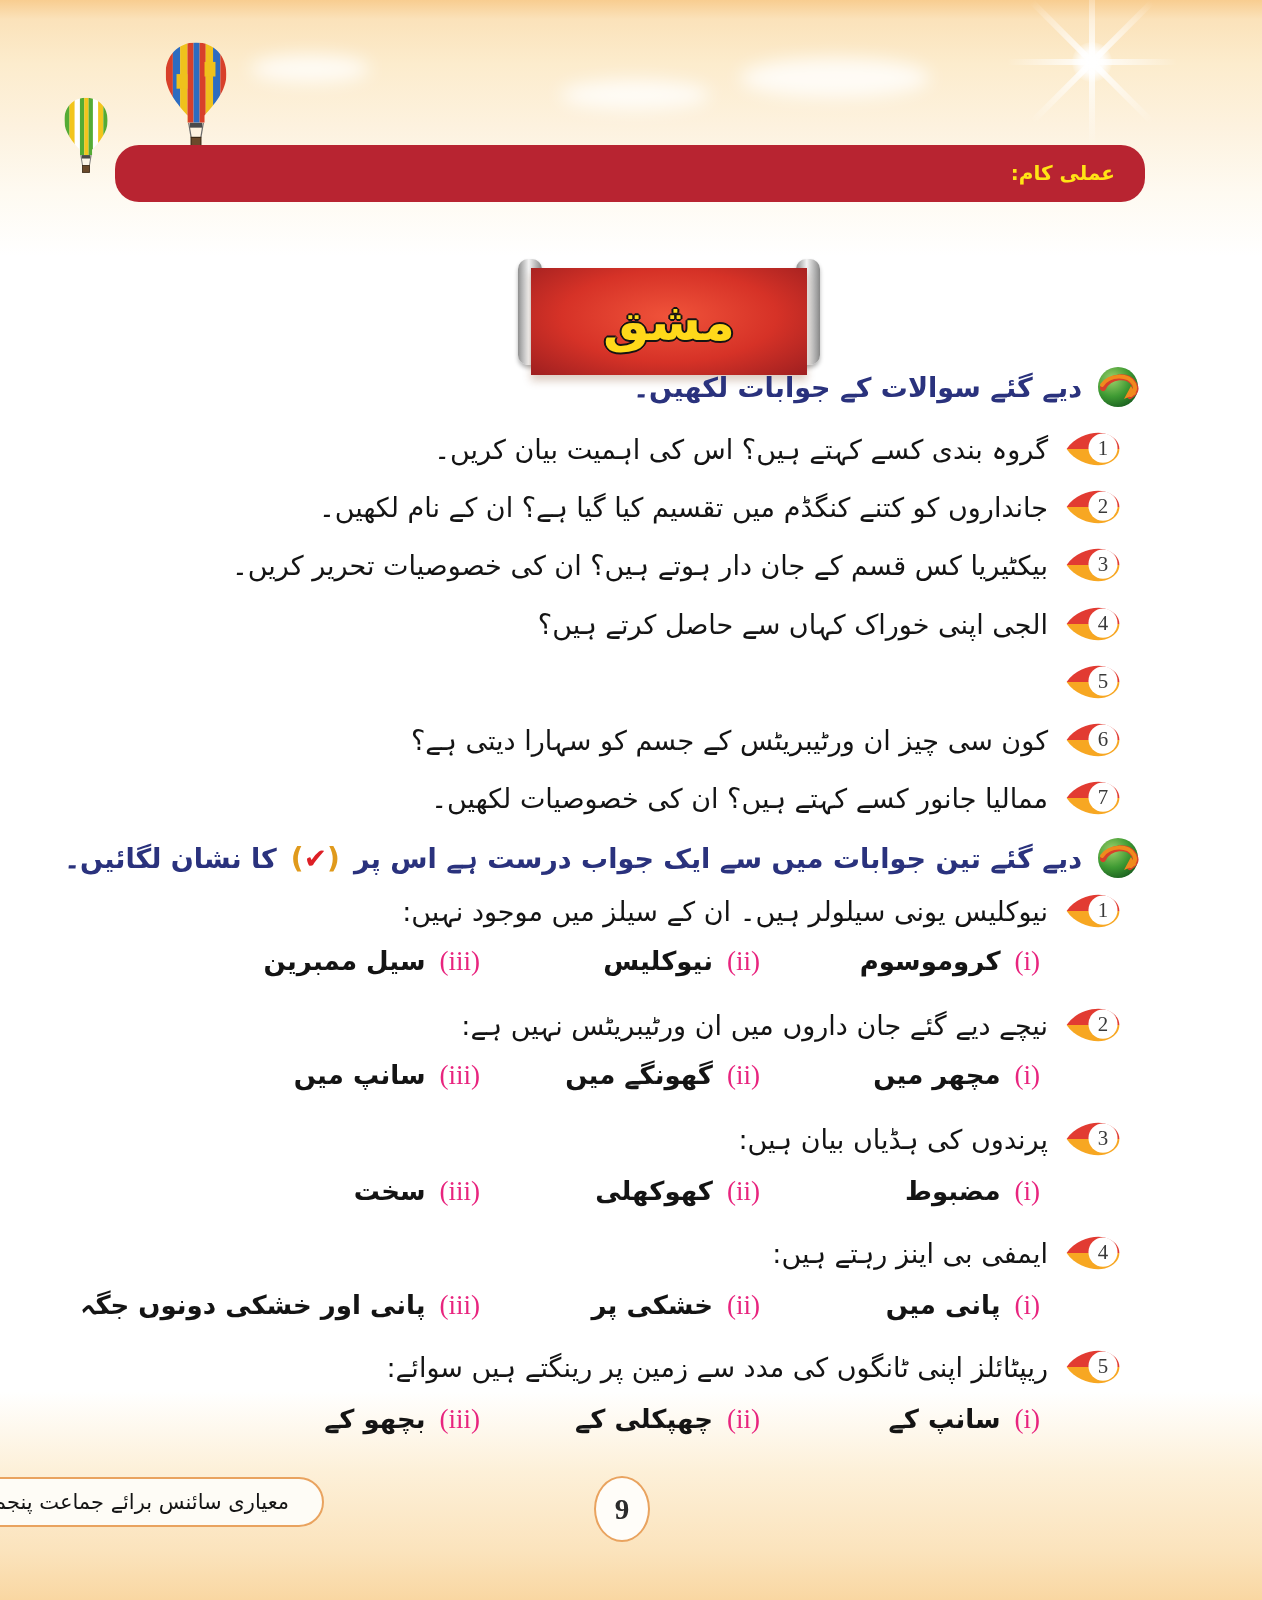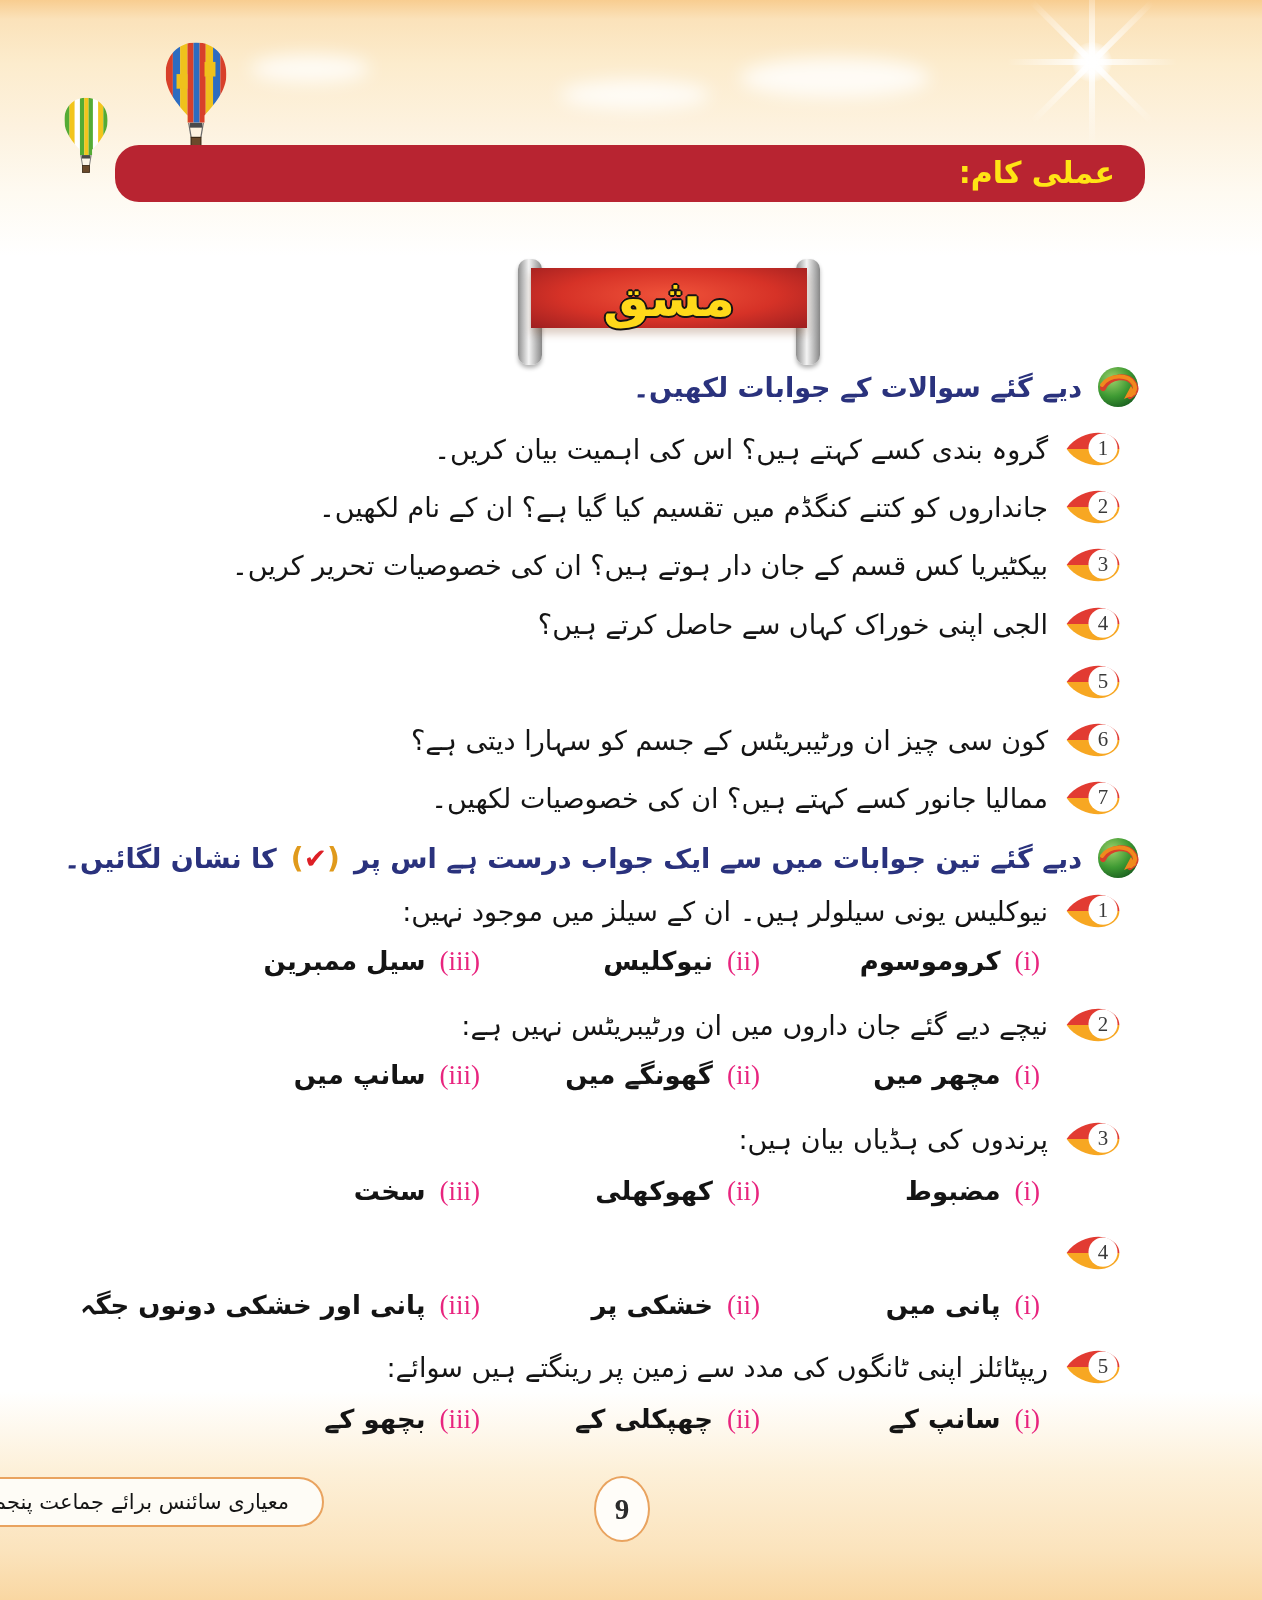--- a/index.html
+++ b/index.html
@@ -14,26 +14,26 @@
   .sun{position:absolute; left:1002px; top:-28px; width:180px; height:180px;}
   .sun .ray{position:absolute; left:5px; top:87px; width:170px; height:6px;
     background:linear-gradient(90deg,rgba(255,255,255,0),rgba(255,255,255,.95),rgba(255,255,255,0));}
   .sun .core{position:absolute; left:70px; top:70px; width:40px; height:40px; border-radius:50%;
     background:radial-gradient(circle,#ffffff 0%,rgba(255,255,255,.85) 40%,rgba(255,255,255,0) 75%);}
   .balloon{position:absolute;}
 
   .banner{position:absolute; left:115px; top:145px; width:1030px; height:57px;
     background:#b82431; border-radius:24px;}
   .banner-title{position:absolute; right:30px; top:50%; transform:translateY(-54%);
-    color:#ffe415; font-size:30px; font-weight:bold; direction:rtl; white-space:nowrap;}
+    color:#ffe415; font-size:20px; font-weight:bold; direction:rtl; white-space:nowrap;}
 
   .practical-text{position:absolute; right:117px; top:210px; direction:rtl; text-align:right;
     font-size:27px; color:#121212; white-space:nowrap;}
 
-  .scroll{position:absolute; left:518px; top:268px; width:302px; height:60px;}
+  .scroll{position:absolute; left:518px; top:268px; width:302px; height:107px;}
   .scroll-body{position:absolute; left:13px; right:13px; top:0; bottom:0;
     background:radial-gradient(ellipse at 50% 45%, #f0533a 0%, #d63227 55%, #9e1f20 100%);
     box-shadow:0 6px 8px rgba(120,60,20,.25);}
   .scroll-roll{position:absolute; width:24px; top:-9px; height:106px; border-radius:10px;
     background:linear-gradient(90deg,#8e8e8e 0%,#f4f4f4 45%,#878787 100%);
     box-shadow:0 3px 4px rgba(0,0,0,.3);}
   .scroll-roll.left{left:0;} .scroll-roll.right{right:0;}
   .scroll-label{position:absolute; inset:0; display:flex; align-items:center; justify-content:center;
     color:#ffd91a; font-size:52px; font-weight:bold;
     text-shadow:-2px 0 #141414,2px 0 #141414,0 -2px #141414,0 2px #141414,
@@ -304,20 +304,21 @@
       </div>
   </div>
 
   <div class="q-row" style="top:1228px">
     <svg class="badge" viewBox="0 0 62 44">
         <path d="M2 22 C12 7 32 2 44 5 C55 8 60 15 60 22 Z" fill="#e23b32"></path>
         <path d="M2 22 C12 37 32 42 44 39 C55 36 60 29 60 22 Z" fill="#f7a722"></path>
         <circle cx="42" cy="21" r="16" fill="#fff"></circle>
         <text x="42" y="29" text-anchor="middle" font-size="23" fill="#3a3a3a">4</text>
       </svg>
+    <span class="qtext">ایمفی بی اینز رہتے ہیں:</span>
   </div>
   <div class="mcq-opts" style="top:1290px">
     <div class="opt">
         <span class="opt-label">(i)</span>
         <span class="opt-text">پانی میں</span>
       </div>
     <div class="opt">
         <span class="opt-label">(ii)</span>
         <span class="opt-text">خشکی پر</span>
       </div>

